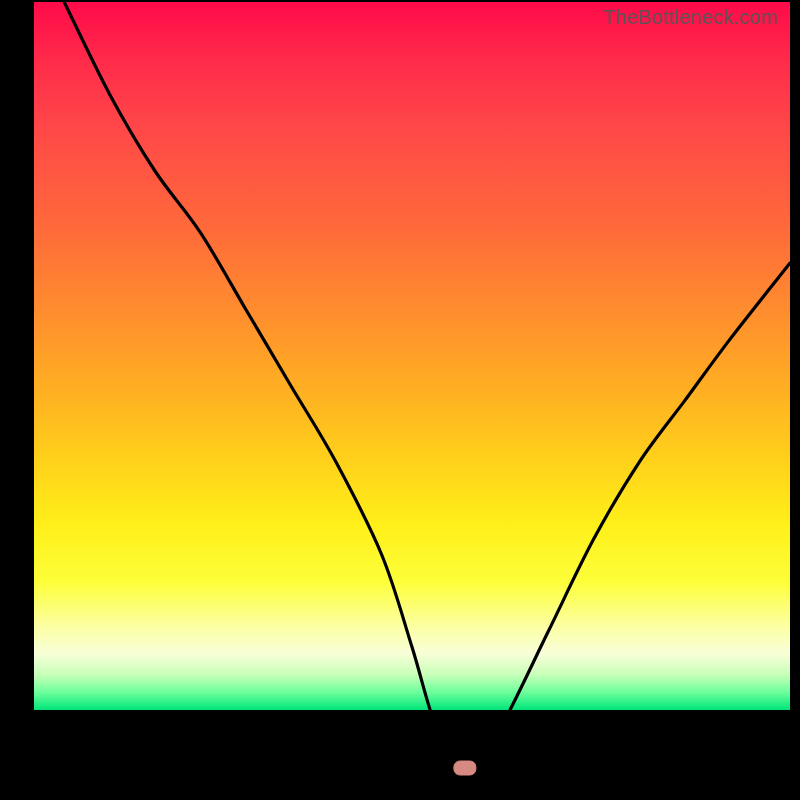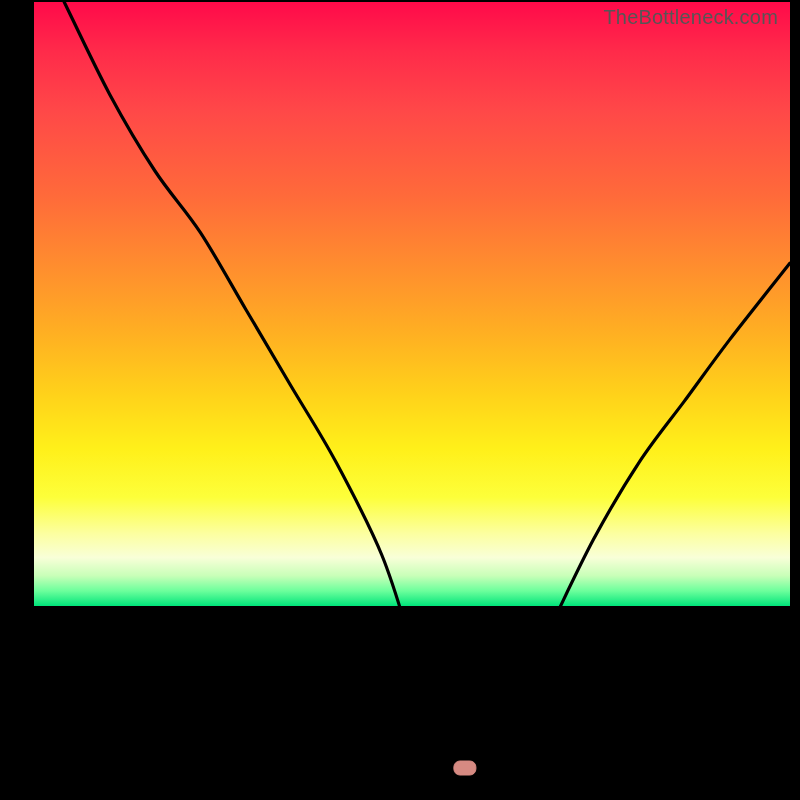--- a/index.html
+++ b/index.html
@@ -16,21 +16,21 @@
     width: 800px;
     height: 800px;
     background: #000;
   }
   
   .plot-area {
     position: absolute;
     left: 34px;
     top: 2px;
     width: 756px;   
-    height: 604px;  
+    height: 708px;  
     
     background: linear-gradient(
       to bottom,
       #ff0a4a 0%,
       #ff2a4a 8%,
       #ff4848 18%,
       #ff6a3a 32%,
       #ff8e2e 44%,
       #ffb022 55%,
       #ffd21a 65%,

